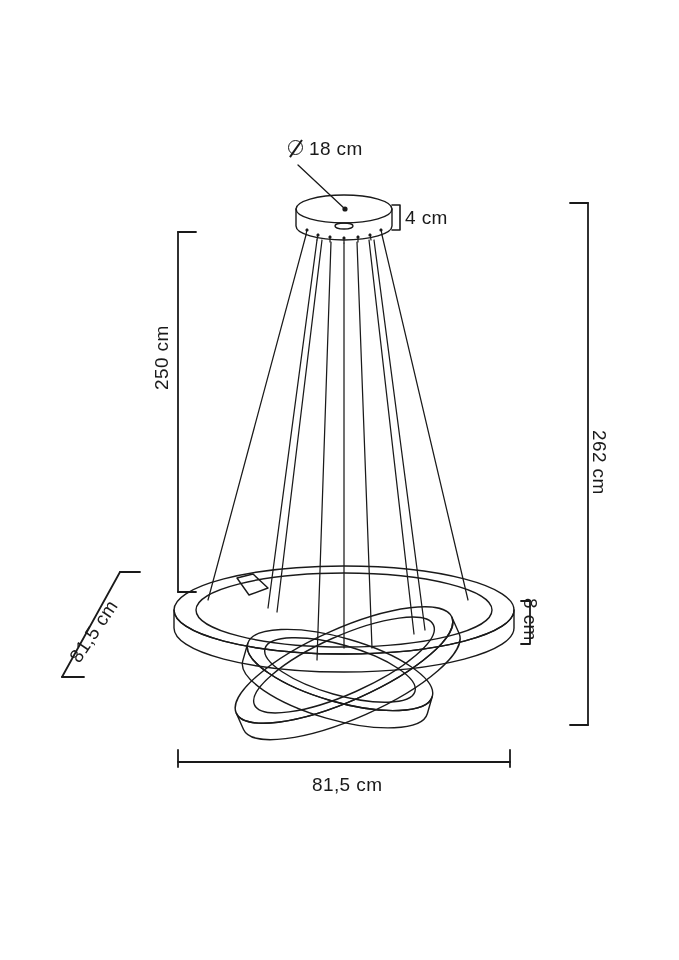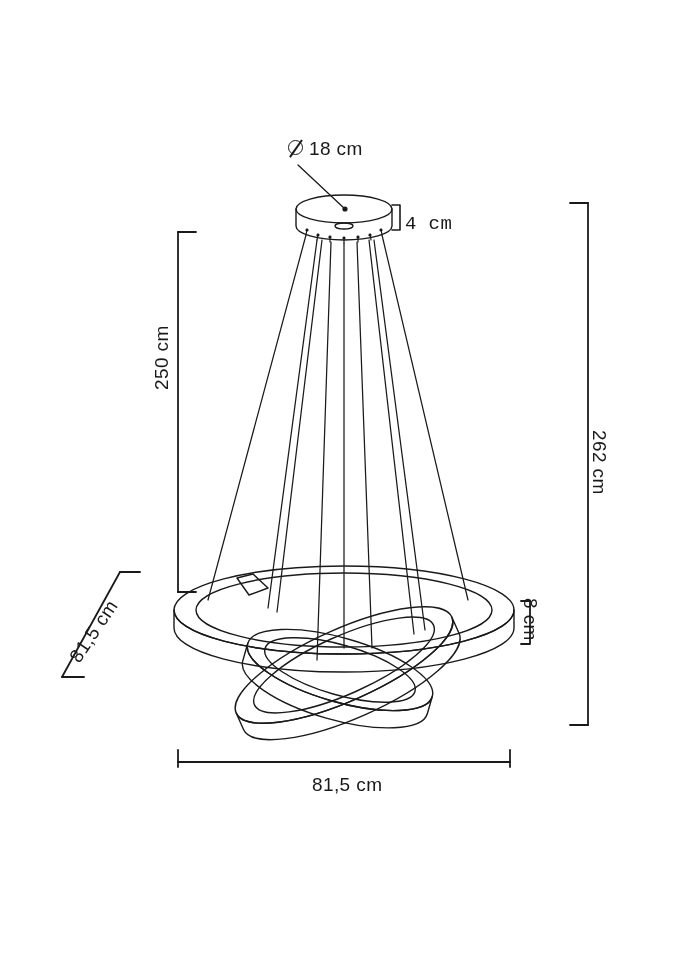--- a/index.html
+++ b/index.html
@@ -32,22 +32,21 @@
     letter-spacing: 0.4px;
     white-space: nowrap;
     line-height: 1;
   }
   #label-diameter {
     left: 287px;
     top: 139px;
   }
   #label-canopy-height {
     left: 405px;
-    top: 215px;
-    font-family: Liberation Mono, monospace;
+    top: 208px;
   }
   #label-drop-wrap {
     position: absolute;
     left: 152px;
     top: 390px;
   }
   .rot-ccw {
     transform: rotate(-90deg);
     transform-origin: 0 0;
   }

